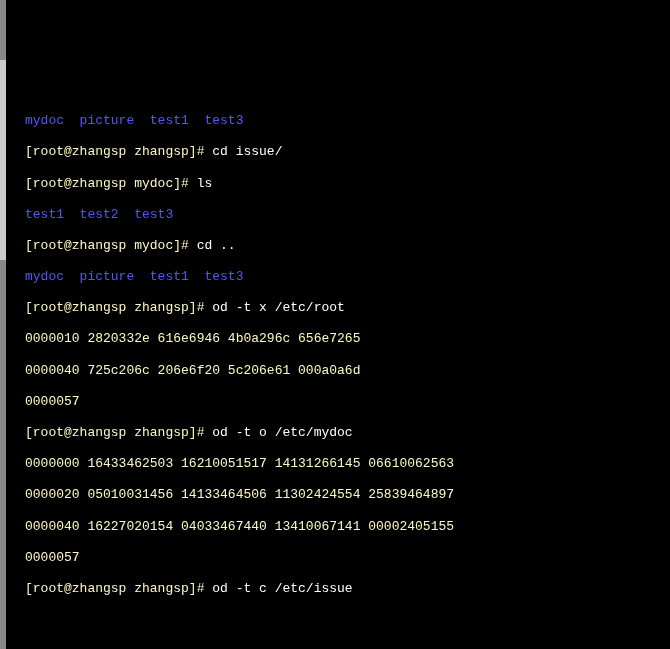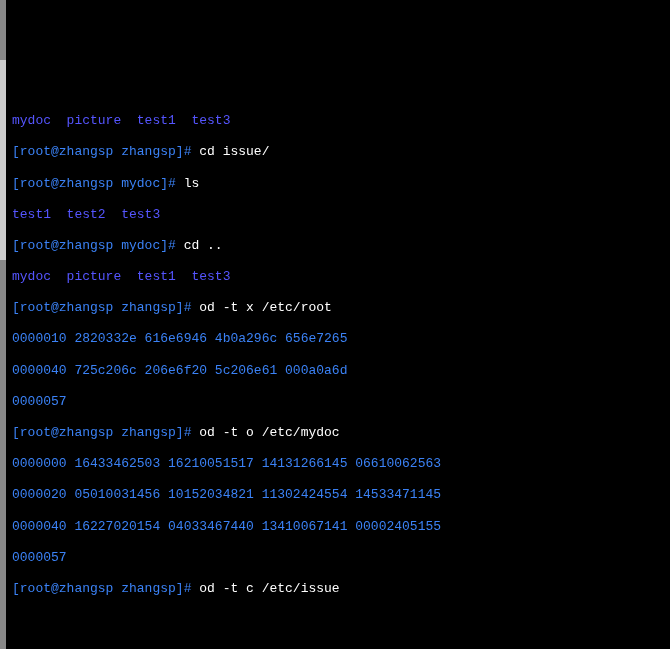--- a/index.html
+++ b/index.html
@@ -30,22 +30,22 @@
     .scrollbar-thumb {
       position: absolute;
       left: 0;
       top: 60px;
       width: 6px;
       height: 200px;
       background: #ccc;
     }
     .blue { color: #5555ff; }
     .white { color: #fff; }
-    .gray { color: #3b82f6; }
-    .line { display: block; }
+    .gray { color: #fef9c3; }
+    .line { display: block; margin-left: 13px; }
     .content {
       margin-left: 6px;
     }
   </style>
 </head>
 <body>
 
 
 
 <div class="scrollbar">
@@ -58,21 +58,21 @@
 <span class="line"><span class="gray">[root@zhangsp mydoc]# </span><span class="white">ls</span></span>
 <span class="line blue">test1  test2  test3</span>
 <span class="line"><span class="gray">[root@zhangsp mydoc]# </span><span class="white">cd ..</span></span>
 <span class="line blue">mydoc  picture  test1  test3</span>
 <span class="line"><span class="gray">[root@zhangsp zhangsp]# </span><span class="white">od -t x /etc/root</span></span>
 <span class="line gray">0000010 2820332e 616e6946 4b0a296c 656e7265</span>
 <span class="line gray">0000040 725c206c 206e6f20 5c206e61 000a0a6d</span>
 <span class="line gray">0000057</span>
 <span class="line"><span class="gray">[root@zhangsp zhangsp]# </span><span class="white">od -t o /etc/mydoc</span></span>
 <span class="line gray">0000000 16433462503 16210051517 14131266145 06610062563</span>
-<span class="line gray">0000020 05010031456 10152034821 11302424554 14533471145</span>
+<span class="line gray">0000020 05010031456 14133464506 11302424554 25839464897</span>
 <span class="line gray">0000040 16227020154 04033467440 13410067141 00002405155</span>
 <span class="line gray">0000057</span>
 <span class="line"><span class="gray">[root@zhangsp zhangsp]# </span><span class="white">od -t c /etc/issue</span></span>
 
 
 
 
 
 
 

